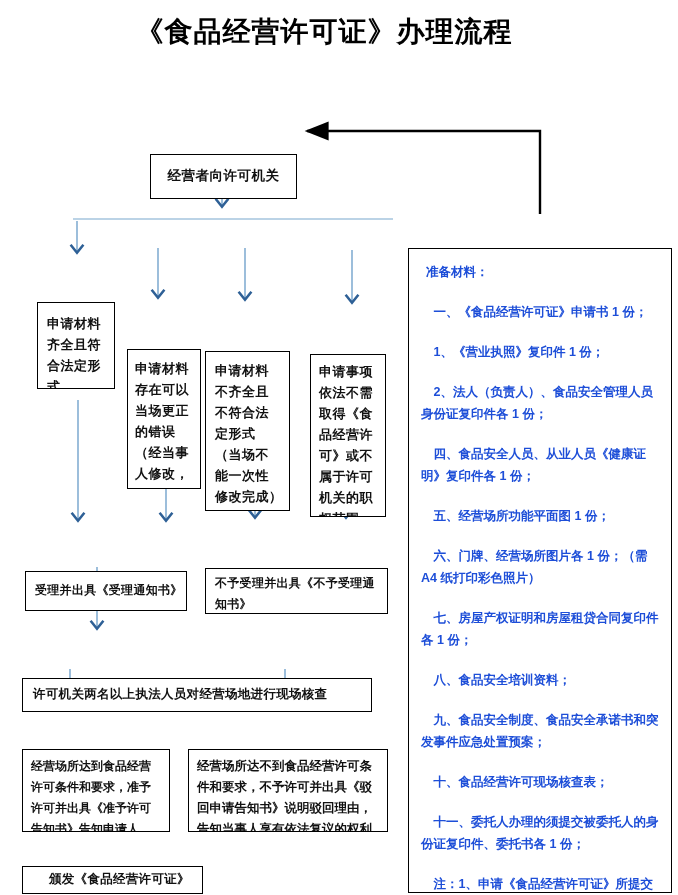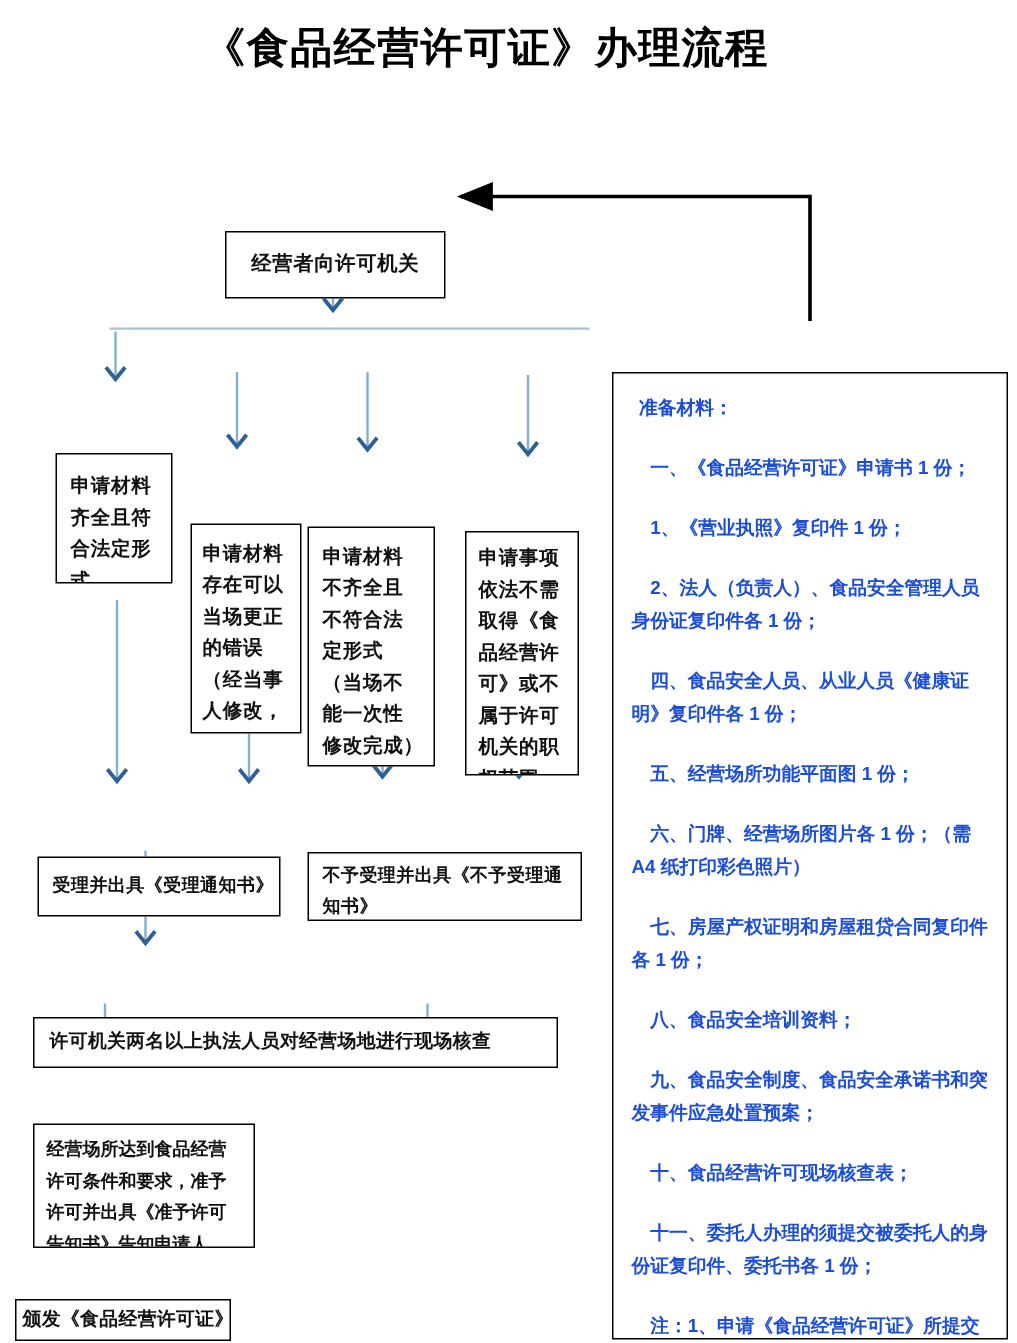--- a/index.html
+++ b/index.html
@@ -14,21 +14,21 @@
   .start-box{left:150px;top:110px;width:147px;height:45px;text-align:center;line-height:41px;font-size:13.5px;}
   .cond1{left:37px;top:258px;width:78px;height:87px;padding:10px 0 0 9px;}
   .cond2{left:127px;top:305px;width:74px;height:140px;padding:8px 0 0 7px;}
   .cond3{left:205px;top:307px;width:85px;height:160px;padding:8px 0 0 9px;}
   .cond4{left:310px;top:310px;width:76px;height:163px;padding:6px 0 0 8px;}
   .accept-box{left:25px;top:527px;width:162px;height:40px;line-height:36px;padding-left:9px;font-size:12px;letter-spacing:0.3px;}
   .reject-box{left:205px;top:524px;width:183px;height:46px;padding:4px 0 0 9px;font-size:12px;letter-spacing:0.3px;}
   .inspect-box{left:22px;top:634px;width:350px;height:34px;line-height:30px;padding-left:10px;font-size:12.5px;letter-spacing:0.3px;}
   .pass-box{left:22px;top:705px;width:148px;height:83px;padding:6px 0 0 8px;font-size:12px;letter-spacing:0;}
   .fail-box{left:188px;top:705px;width:200px;height:83px;padding:6px 0 0 8px;font-size:12.5px;letter-spacing:0;}
-  .issue-box{left:10px;top:822px;width:144px;height:28px;line-height:24px;padding-left:4px;font-size:12.5px;letter-spacing:0.3px;}
+  .issue-box{left:22px;top:822px;width:181px;height:28px;line-height:24px;padding-left:26px;font-size:12.5px;letter-spacing:0.3px;}
   .materials-panel{position:absolute;left:408px;top:248px;width:264px;height:645px;
         box-sizing:border-box;border:1.5px solid #000;background:#fff;overflow:hidden;
         padding:12px 10px 0 12px;font-weight:bold;font-size:12.5px;line-height:22px;color:#1d4ed8;}
   .materials-panel p{margin:0 0 18px 0;text-indent:1em;}
   .materials-panel p.mat-heading{text-indent:0.4em;}
 </style>
 </head>
 <body>
 
 <div id="page">
@@ -97,20 +97,24 @@
   <div class="flow-box accept-box">受理并出具《受理通知书》</div>
   <div class="flow-box reject-box">不予受理并出具《不予受理通
 知书》</div>
 
   <div class="flow-box inspect-box">许可机关两名以上执法人员对经营场地进行现场核查</div>
 
   <div class="flow-box pass-box">经营场所达到食品经营
 许可条件和要求，准予
 许可并出具《准予许可
 告知书》告知申请人</div>
+  <div class="flow-box fail-box">经营场所达不到食品经营许可条
+件和要求，不予许可并出具《驳
+回申请告知书》说明驳回理由，
+告知当事人享有依法复议的权利</div>
 
   <div class="flow-box issue-box">颁发《食品经营许可证》</div>
 
   <div class="materials-panel">
     <p class="mat-heading">准备材料：</p>
     <p>一、《食品经营许可证》申请书 1 份；</p>
     <p>1、《营业执照》复印件 1 份；</p>
     <p>2、法人（负责人）、食品安全管理人员身份证复印件各 1 份；</p>
     <p>四、食品安全人员、从业人员《健康证明》复印件各 1 份；</p>
     <p>五、经营场所功能平面图 1 份；</p>

